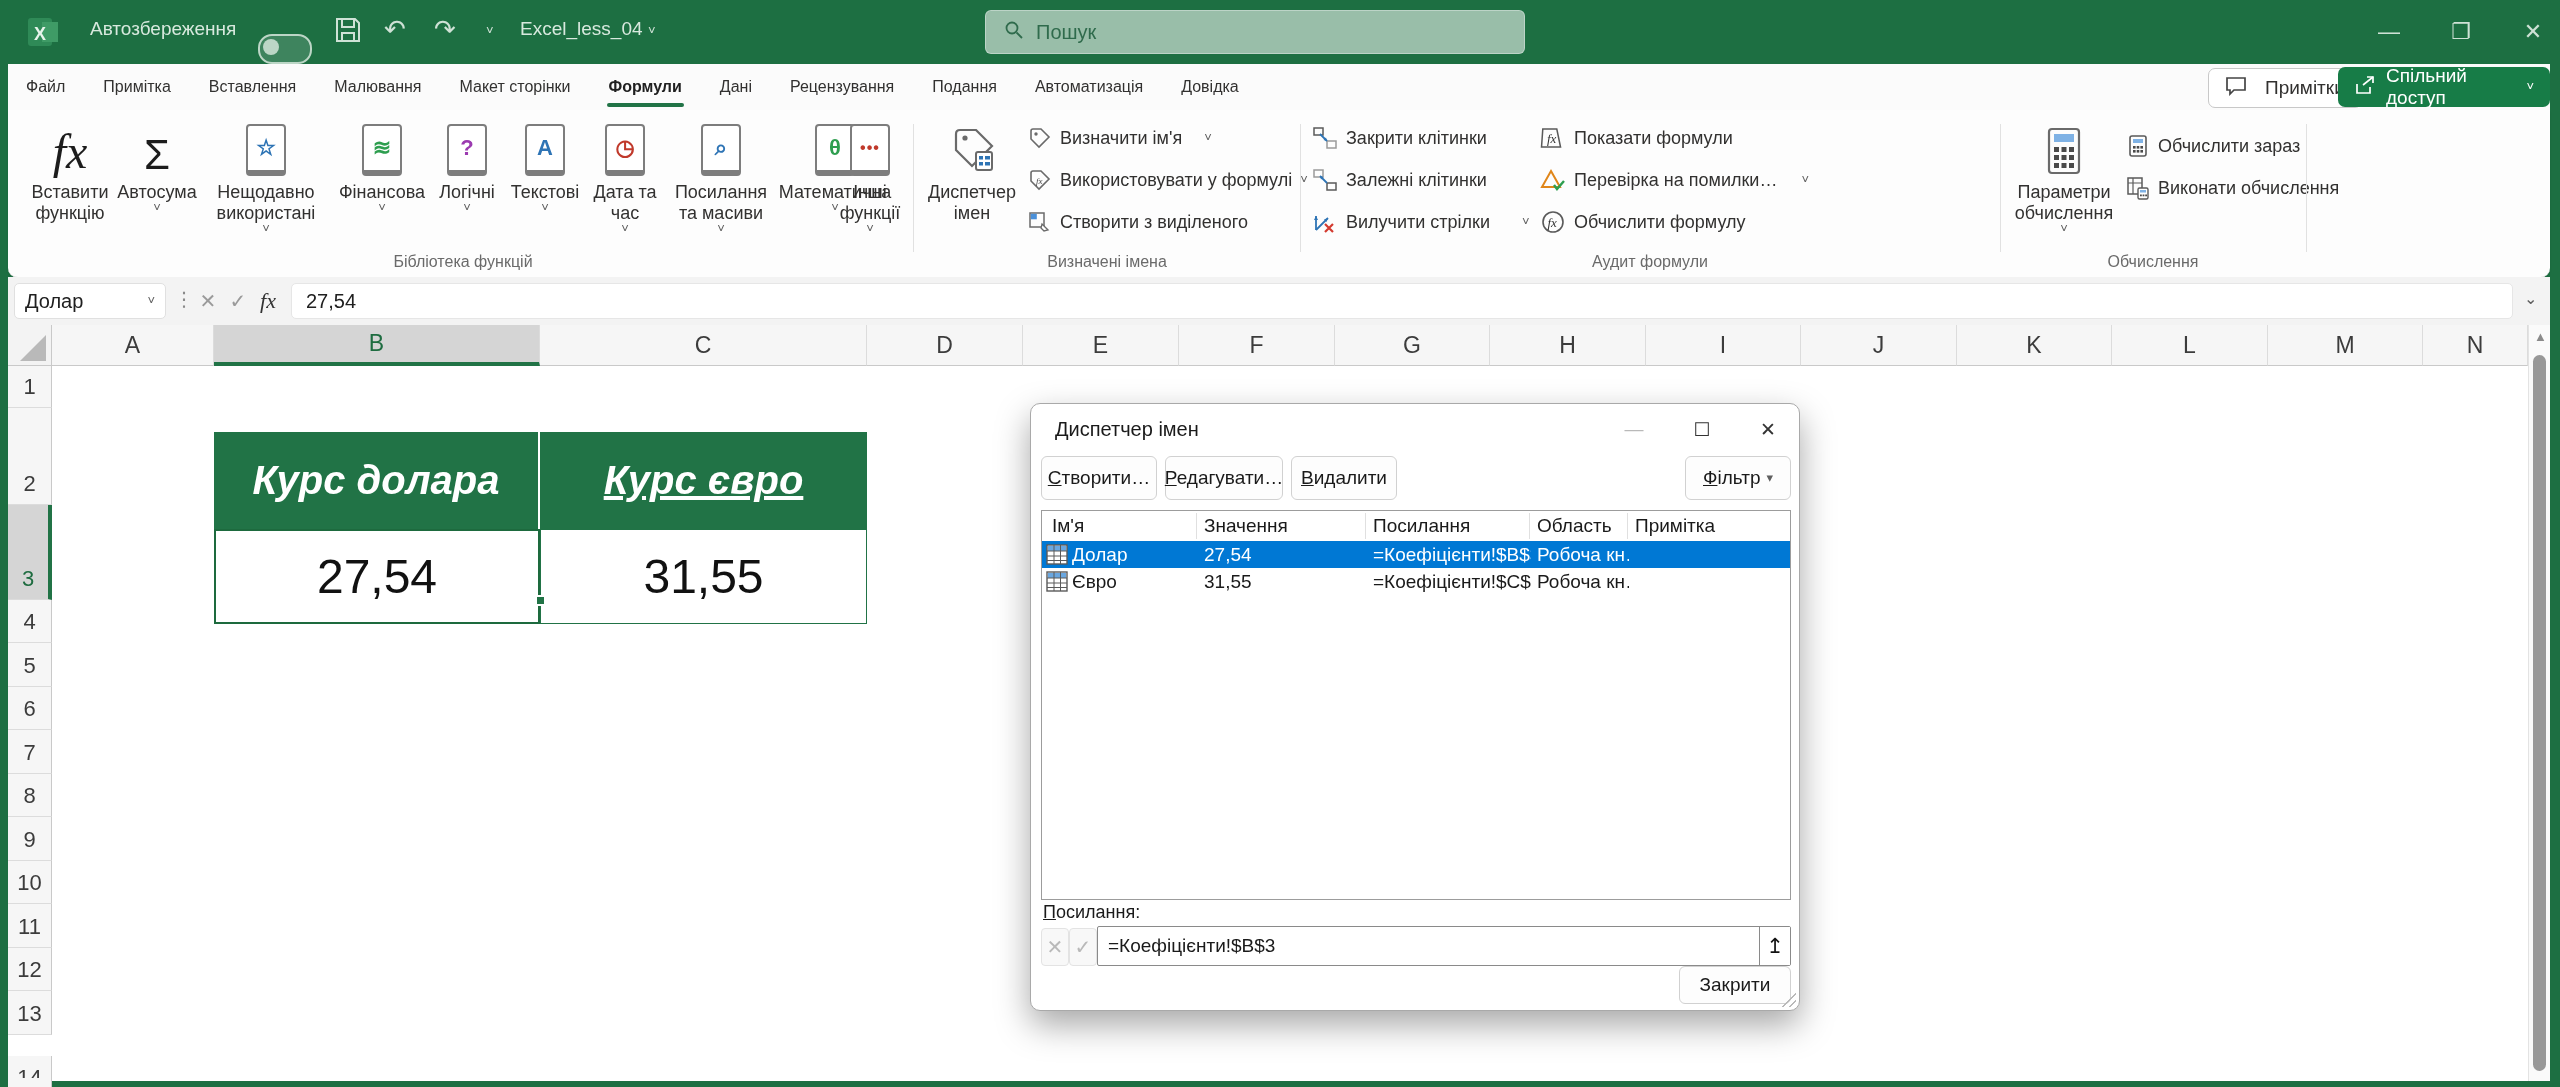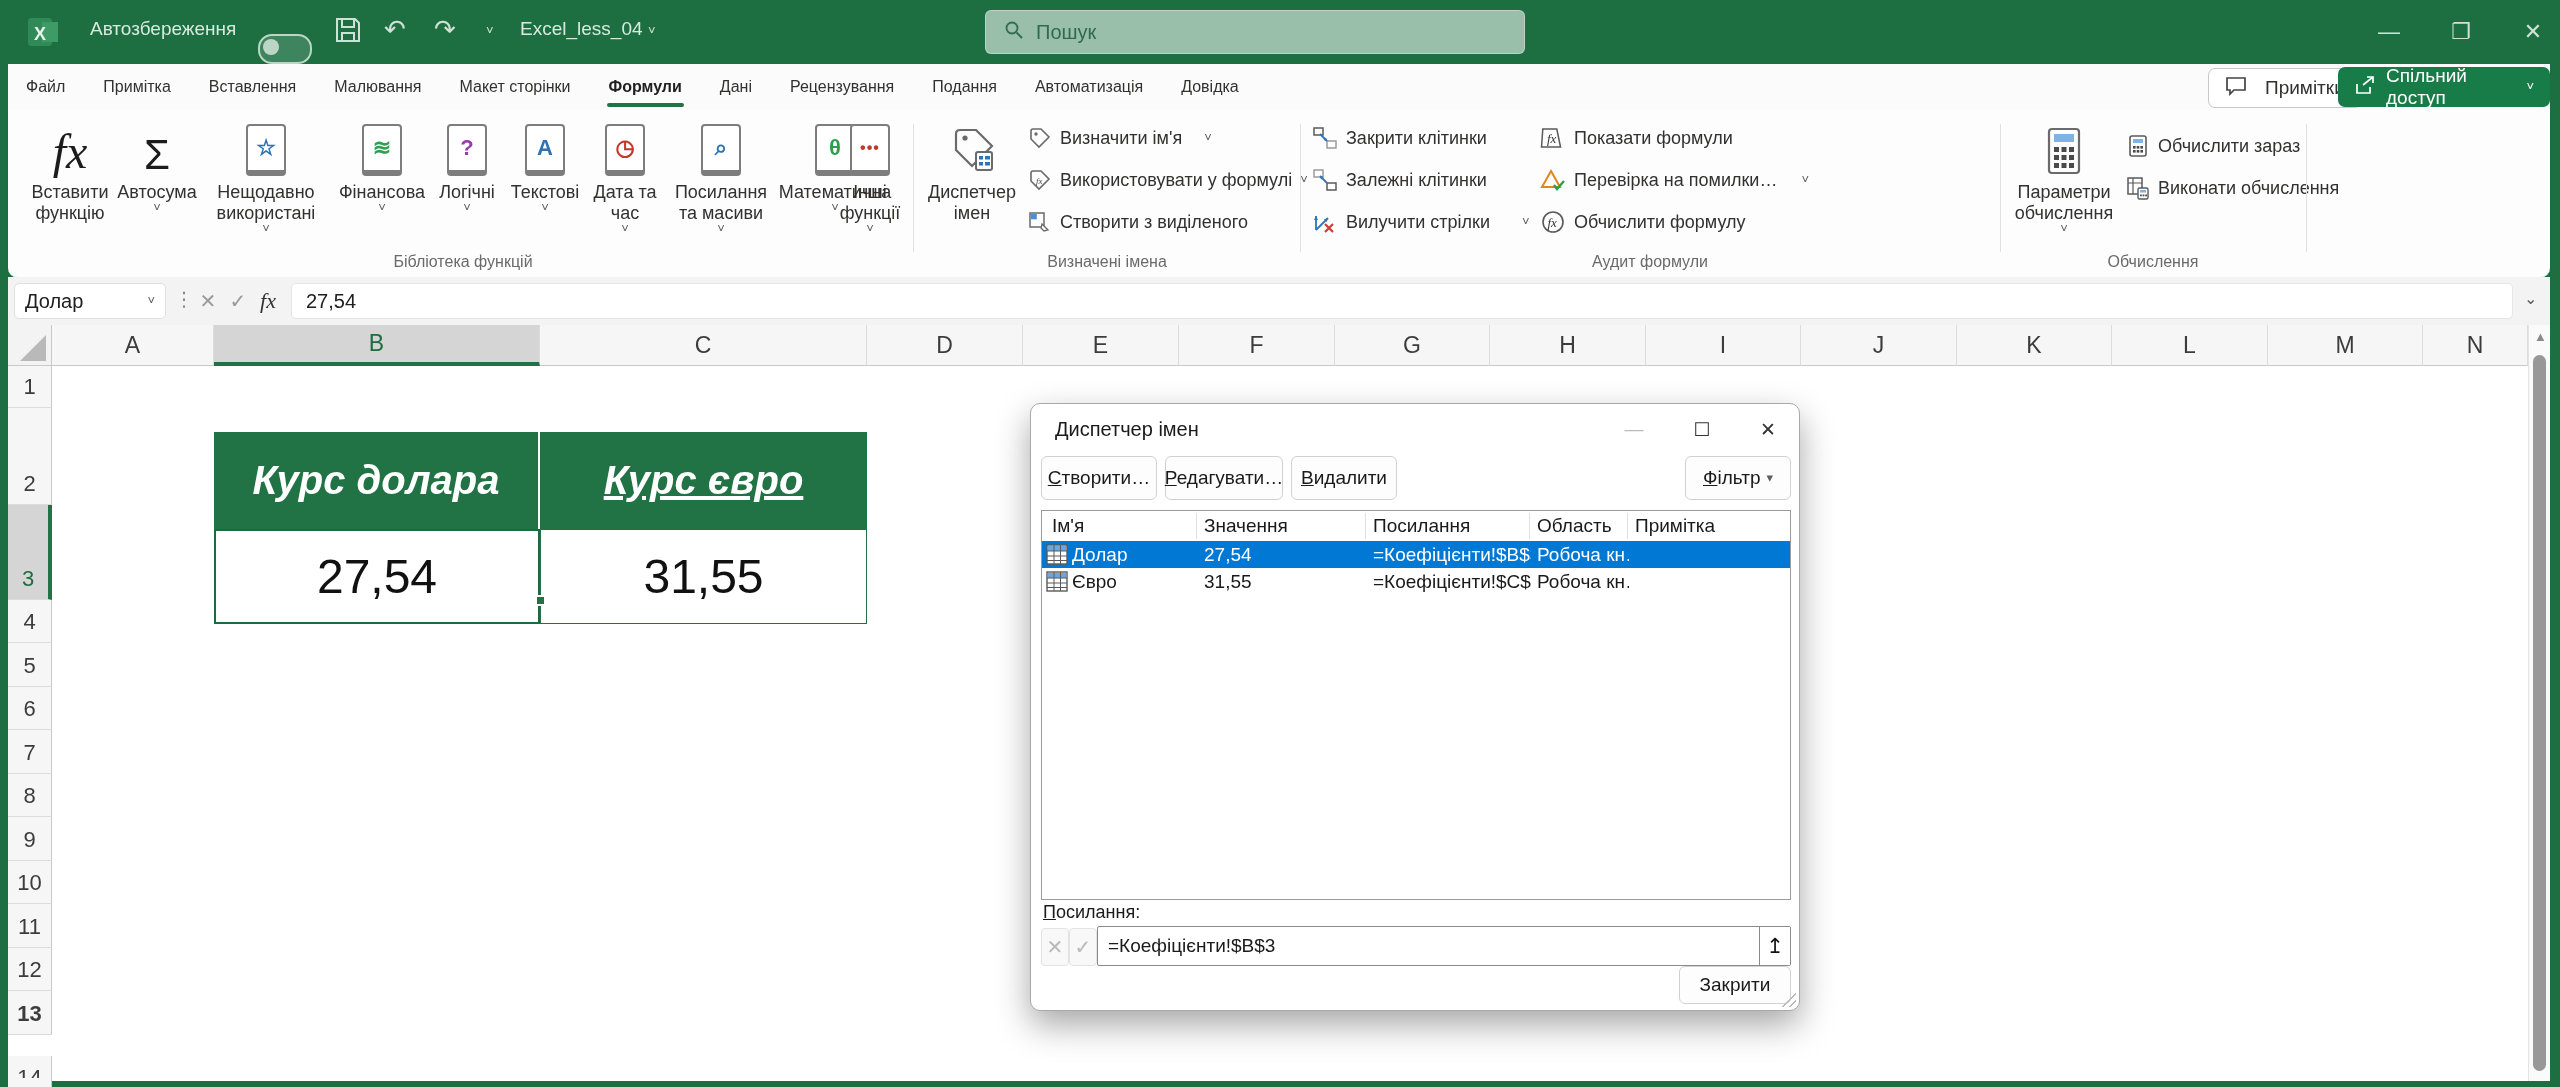--- a/index.html
+++ b/index.html
@@ -427,21 +427,21 @@
     <div class="rh sel" style="top:180px;height:95px;">3</div>
     <div class="rh" style="top:275px;height:43px;">4</div>
     <div class="rh" style="top:318px;height:44px;">5</div>
     <div class="rh" style="top:362px;height:43px;">6</div>
     <div class="rh" style="top:405px;height:44px;">7</div>
     <div class="rh" style="top:449px;height:43px;">8</div>
     <div class="rh" style="top:492px;height:44px;">9</div>
     <div class="rh" style="top:536px;height:43px;">10</div>
     <div class="rh" style="top:579px;height:44px;">11</div>
     <div class="rh" style="top:623px;height:43px;">12</div>
-    <div class="rh" style="top:666px;height:44px;font-weight:bold;">13</div>
+    <div class="rh" style="top:666px;height:44px;">13</div>
     <div class="rh" style="top:731px;height:43px;">14</div>
     <div class="rh" style="top:753px;height:44px;">15</div>
 
     <div class="gcell hdrcell" style="left:206px;top:83px;width:326px;height:97px;border-right:2px solid #fff;">Курс долара</div>
     <div class="gcell hdrcell" style="left:532px;top:83px;width:327px;height:97px;text-decoration:underline;">Курс євро</div>
     <div class="gcell valcell cursor" style="left:206px;top:180px;width:326px;height:95px;">27,54</div>
     <div class="gcell valcell" style="left:532px;top:180px;width:327px;height:95px;">31,55</div>
     <div class="fillhandle" style="left:527px;top:270px;"></div>
 
     <div class="vscroll">

